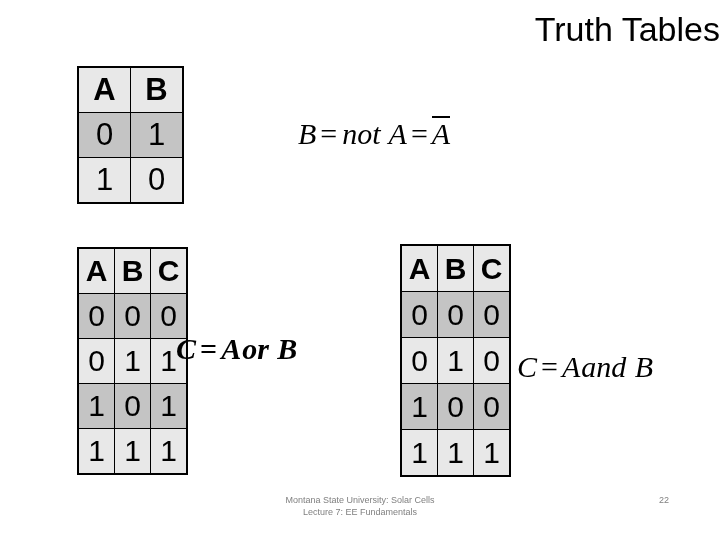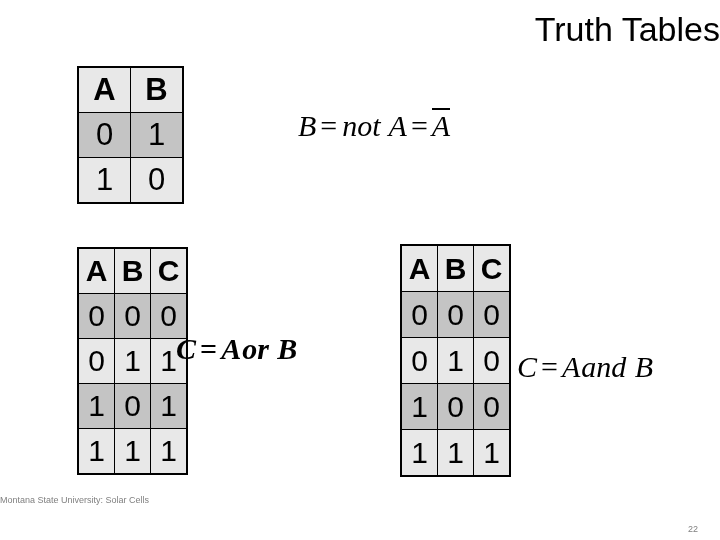--- a/index.html
+++ b/index.html
@@ -88,21 +88,21 @@
   
   .equation {
     position: absolute;
     font-family: "Liberation Serif", serif;
     font-style: italic;
     color: #000000;
     white-space: nowrap;
   }
   #eq-not {
     left: 298px;
-    top: 108px;
+    top: 116px;
     font-size: 30px;
   }
   #eq-or {
     left: 176px;
     top: 332px;
     font-size: 30px;
     font-weight: bold;
   }
   #eq-and {
     left: 517px;
@@ -119,38 +119,38 @@
     padding-top: 1px;
     line-height: 1;
   }
 
   
   .footer {
     position: absolute;
     left: 0;
     top: 494px;
     width: 720px;
+    text-align: center;
     font-family: "Liberation Sans", sans-serif;
     font-size: 9px;
     line-height: 12px;
     color: #808080;
   }
   .footer div { white-space: nowrap; }
 
   .page-number {
     position: absolute;
-    left: 658px;
+    left: 644px;
     top: 494px;
     width: 40px;
-    text-align: right;
+    text-align: center;
     font-family: "Liberation Sans", sans-serif;
     font-size: 9px;
     line-height: 12px;
     color: #808080;
-    margin-top: 29px;
   }
 </style>
 </head>
 <body>
 
 <div class="slide-title">Truth Tables</div>
 
 <table class="tt" id="table-not">
   <tbody>
     <tr class="header">
@@ -238,15 +238,16 @@
   </tbody>
 </table>
 
 <div class="equation" id="eq-and">
   <span class="eq-var">C</span><span class="eq-eq">=</span><span class="eq-var">A</span><span class="eq-op">and</span>
   <span class="eq-var">B</span>
 </div>
 
 <div class="footer">
   <div>Montana State University: Solar Cells</div>
+  <div>Lecture 7: EE Fundamentals</div>
 </div>
 
 <div class="page-number">22</div>
 
 </body></html>

